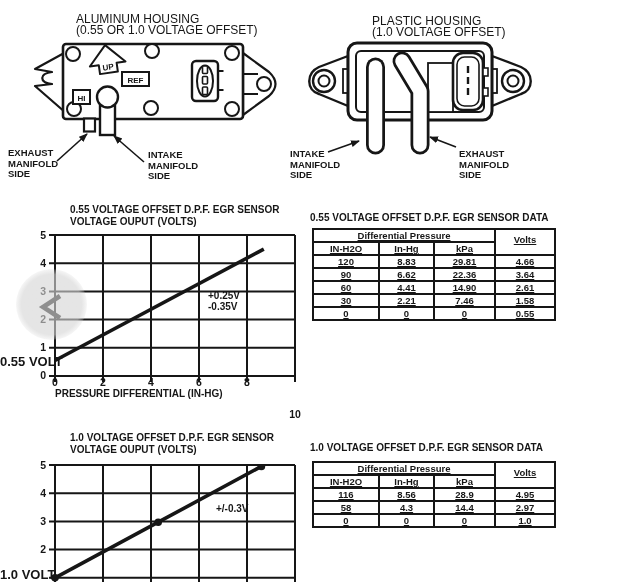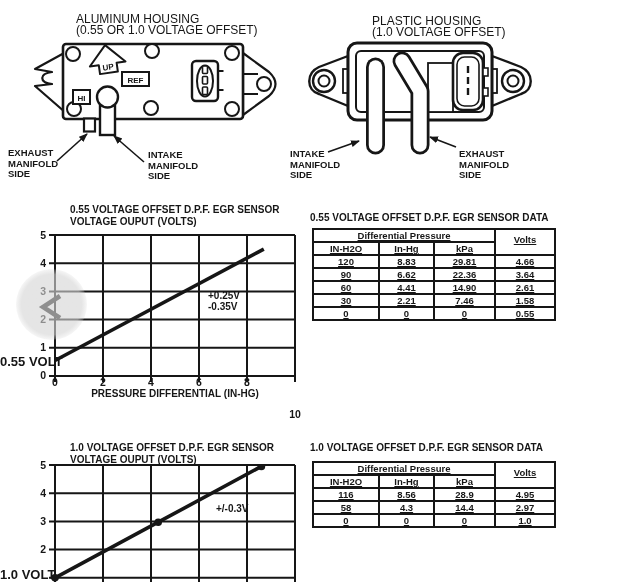--- a/index.html
+++ b/index.html
@@ -8,21 +8,21 @@
   .abs{position:absolute;}
   .h-title{position:absolute;font-weight:normal;font-size:12px;line-height:11px;white-space:nowrap;}
   .h-title span{display:block;}
   .c-title{position:absolute;font-weight:bold;font-size:10px;line-height:11.5px;white-space:nowrap;}
   .c-title span{display:block;padding-left:13px;}
   .callout{position:absolute;font-weight:bold;font-size:9.5px;line-height:10.5px;}
   .callout span{display:block;}
   .ytick{position:absolute;width:16px;text-align:right;font-weight:bold;font-size:10.5px;line-height:10px;}
   .xtick{position:absolute;width:20px;text-align:center;font-weight:bold;font-size:10.5px;line-height:10px;}
   .offlab{position:absolute;left:0;width:48px;text-align:center;font-weight:bold;font-size:13px;line-height:10px;white-space:nowrap;}
-  .xlabel{position:absolute;font-weight:bold;font-size:10px;text-align:center;}
+  .xlabel{position:absolute;font-weight:bold;font-size:10px;}
   .tol{position:absolute;font-weight:bold;font-size:10px;line-height:10.5px;}
   .tol span{display:block;}
   .t-title{position:absolute;font-weight:bold;font-size:10px;white-space:nowrap;}
   table.dtable{position:absolute;border-collapse:collapse;table-layout:fixed;text-decoration:underline;}
   .dtable td{border:2px solid #161616;font-weight:bold;font-size:9.5px;text-align:center;
              padding:0 2px;height:10.5px;line-height:11px;overflow:hidden;}
   .dtable td.volts-head{vertical-align:bottom;padding-bottom:9px;}
   .carousel-prev{position:absolute;left:16px;top:269px;width:71px;height:71px;border-radius:50%;
     background:radial-gradient(circle, rgba(213,213,213,0.62) 0 60%, rgba(213,213,213,0) 76%);
     z-index:50;cursor:pointer;}
@@ -246,21 +246,21 @@
   </tr>
   <tr>
     <td>0</td>
     <td>0</td>
     <td>0</td>
     <td>0.55</td>
   </tr>
 </tbody>
   </table>
 
-<div class="c-title" style="left:57px;top:432px;margin-top:10px;">
+<div class="c-title" style="left:57px;top:432px;">
   <span>1.0 VOLTAGE OFFSET D.P.F. EGR SENSOR</span>
   <span>VOLTAGE OUPUT (VOLTS)</span>
 </div>
 
 <svg class="abs" style="left:48px;top:464px;" width="252" height="152" viewBox="0 0 252 152">
   <path d="M7,1 H247 M7,29.2 H247 M7,57.4 H247 M7,85.6 H247 M7,113.8 H247 M7,142 H247
            M7,1 V142 M55,1 V142 M103,1 V142 M151,1 V142 M199,1 V142 M247,1 V142" stroke="#161616" stroke-width="2" fill="none"></path>
   <path d="M1,1 H7 M1,29.2 H7 M1,57.4 H7 M1,85.6 H7 M1,113.8 H7 M1,142 H7" stroke="#161616" stroke-width="2" fill="none"></path>
   <g id="plot-10">
       <polyline points="7.0,113.8 110.2,58.2 213.4,2.4" fill="none" stroke="#161616" stroke-width="3.6"></polyline>

